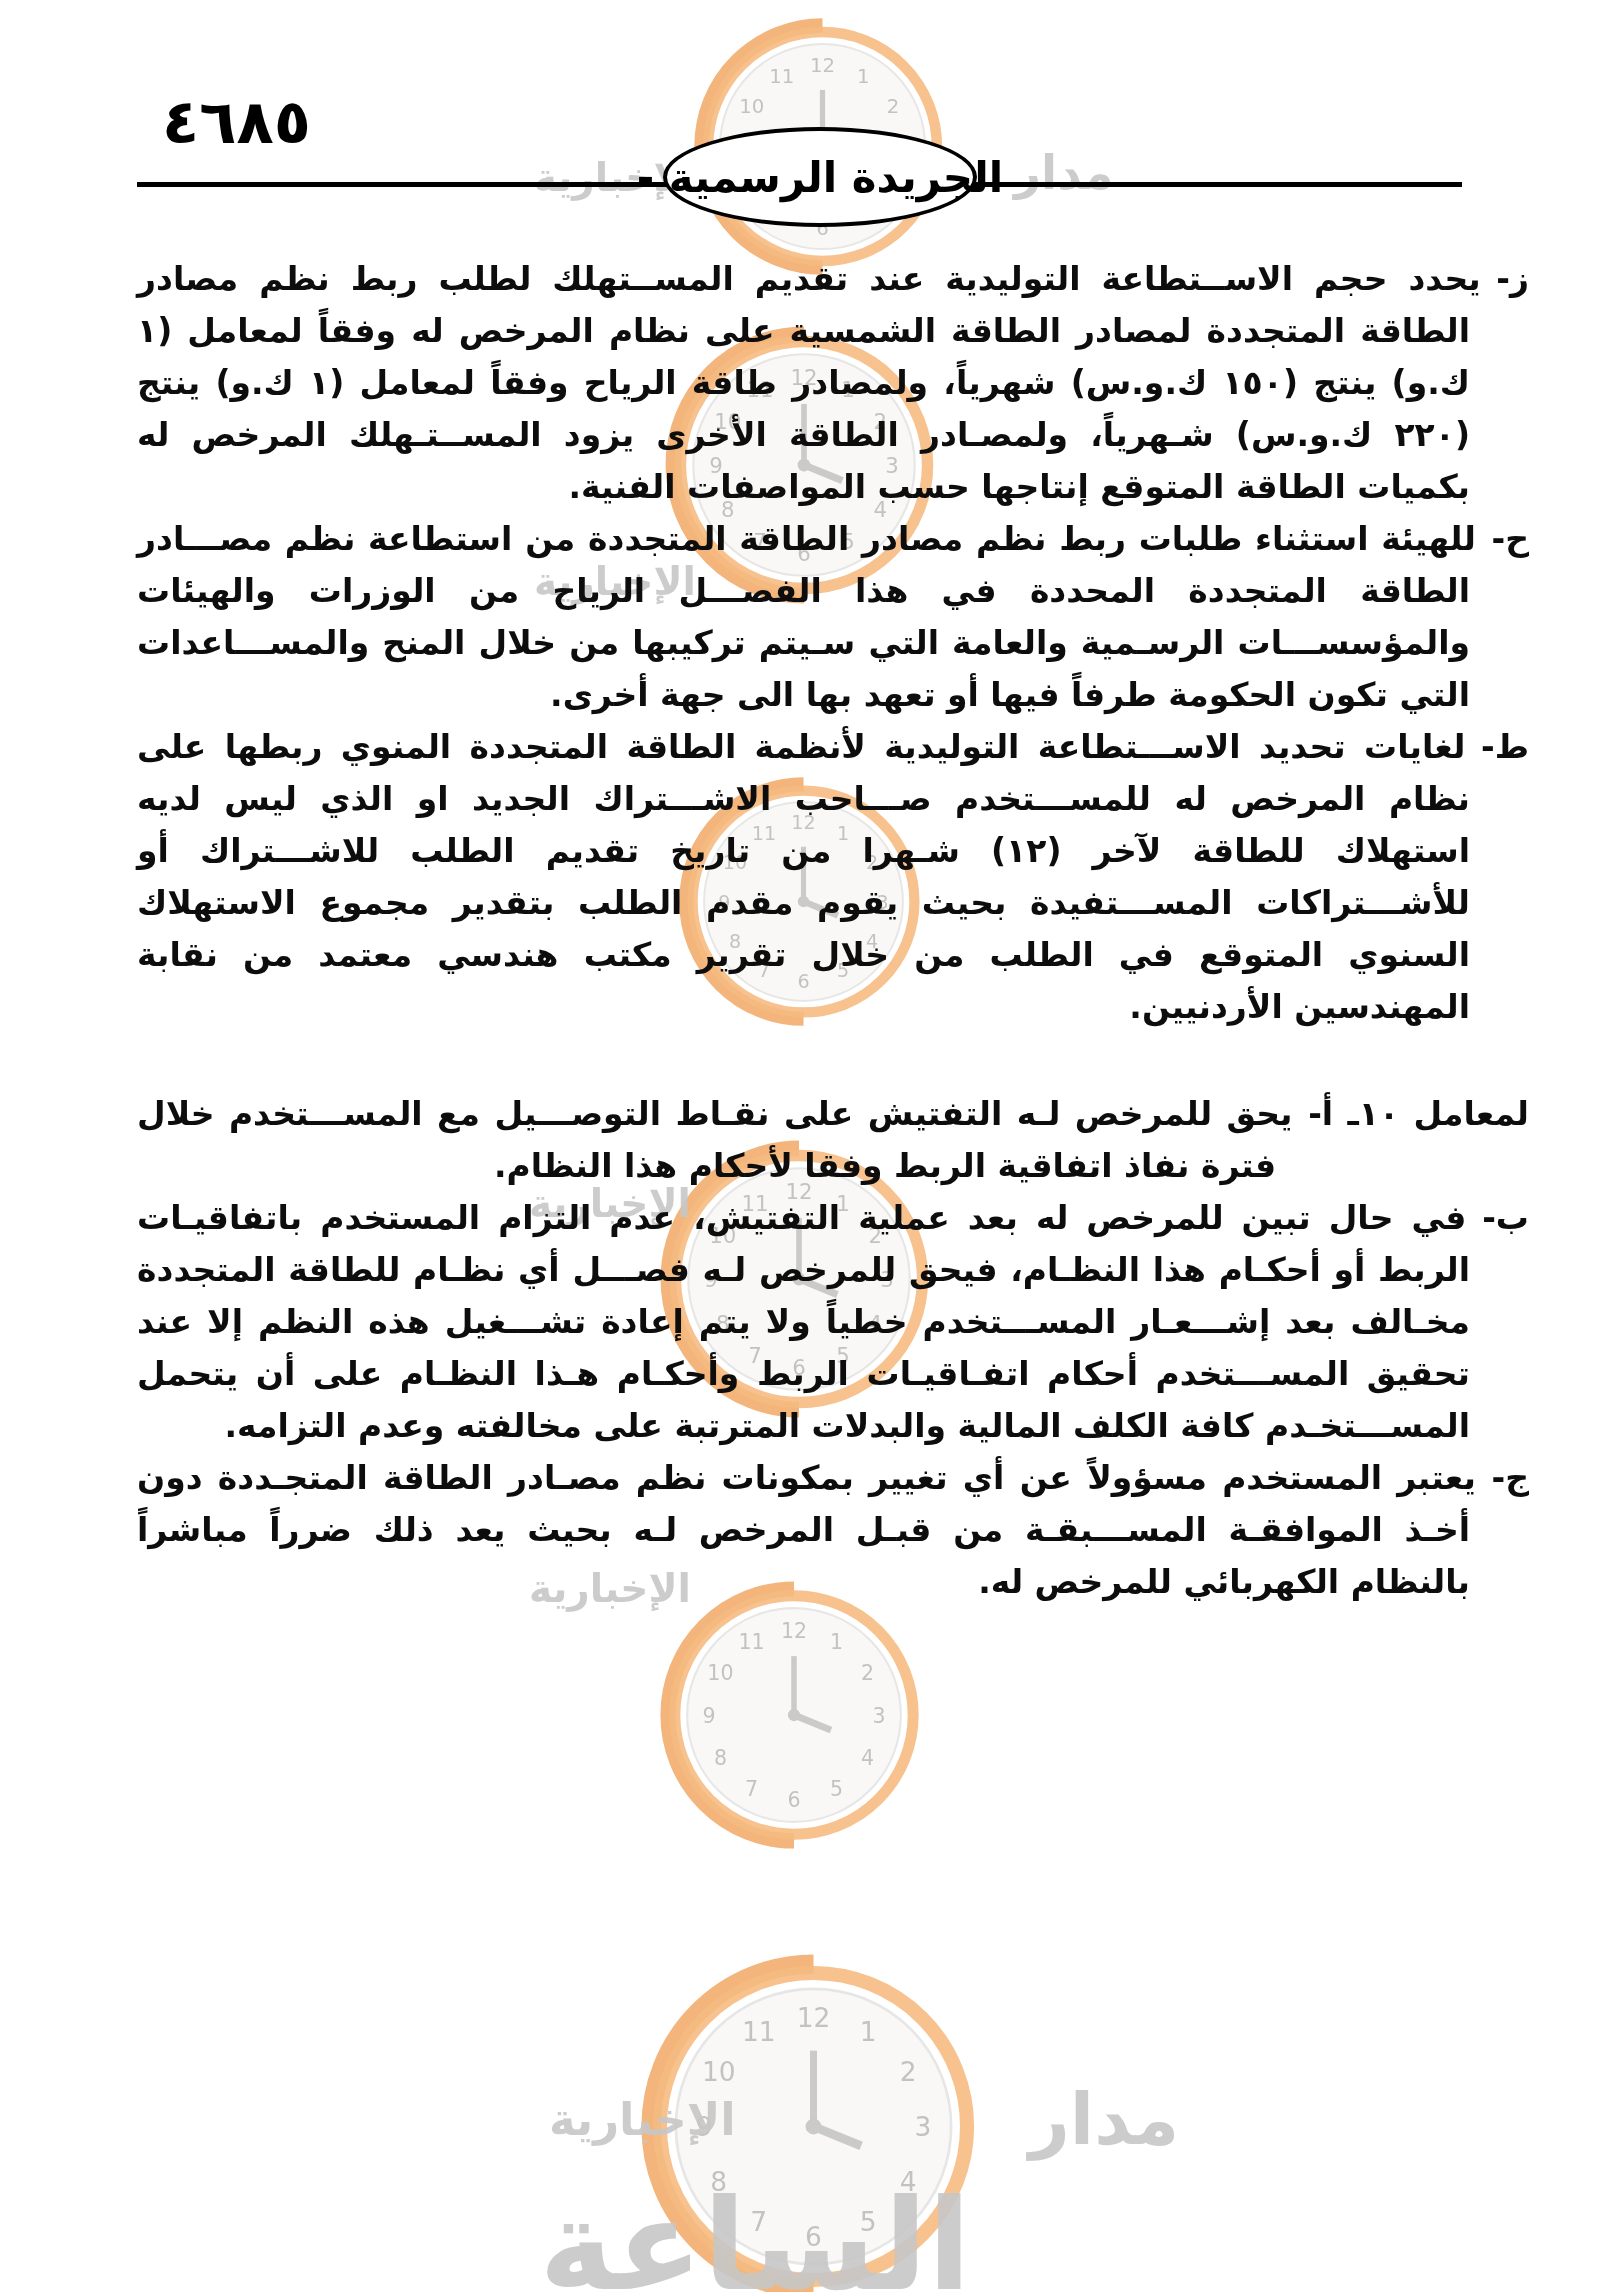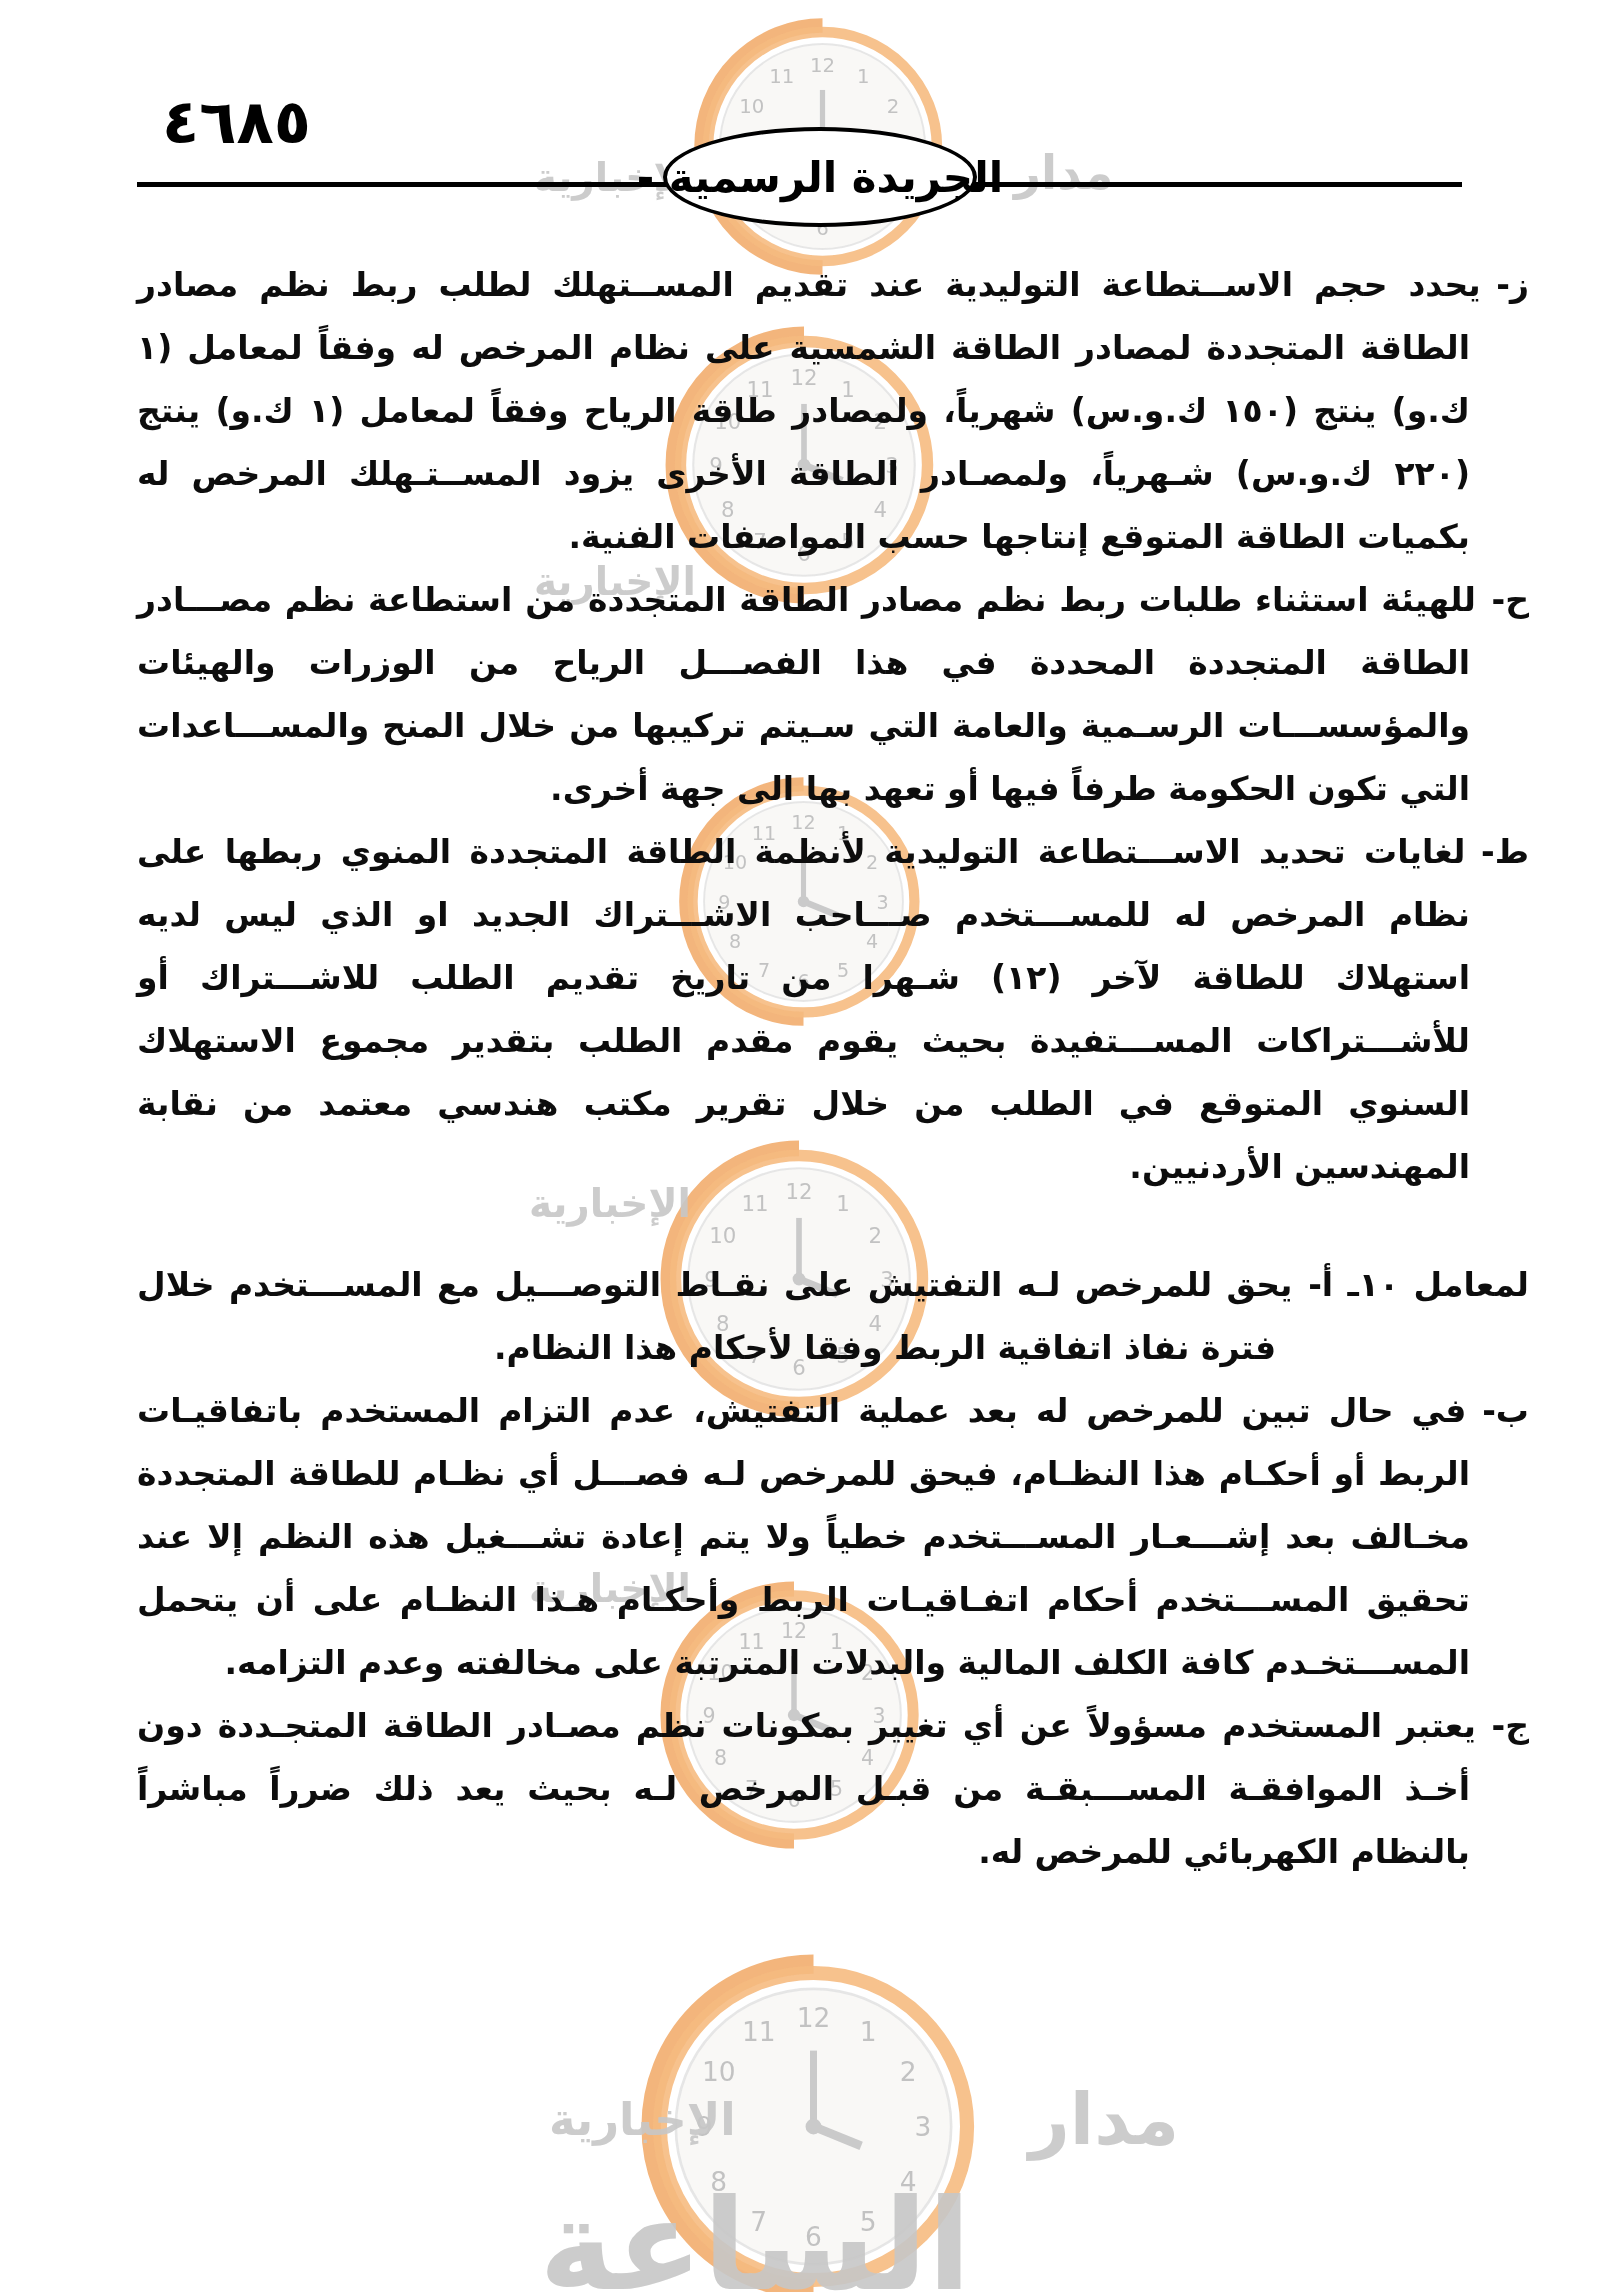--- a/index.html
+++ b/index.html
@@ -60,21 +60,21 @@
   
   .content {
     position: absolute;
     top: 253px;
     right: 92px;
     left: 137px;
     z-index: 2;
     color: #0d0d0d;
     font-weight: bold;
     font-size: 33px;
-    line-height: 63px;
+    line-height: 52px;
     text-align: justify;
     direction: rtl;
   }
   .para {
     margin: 0;
     padding-right: 59px;
     text-indent: -59px;
   }
   .para.article {
     margin-top: 55px;

